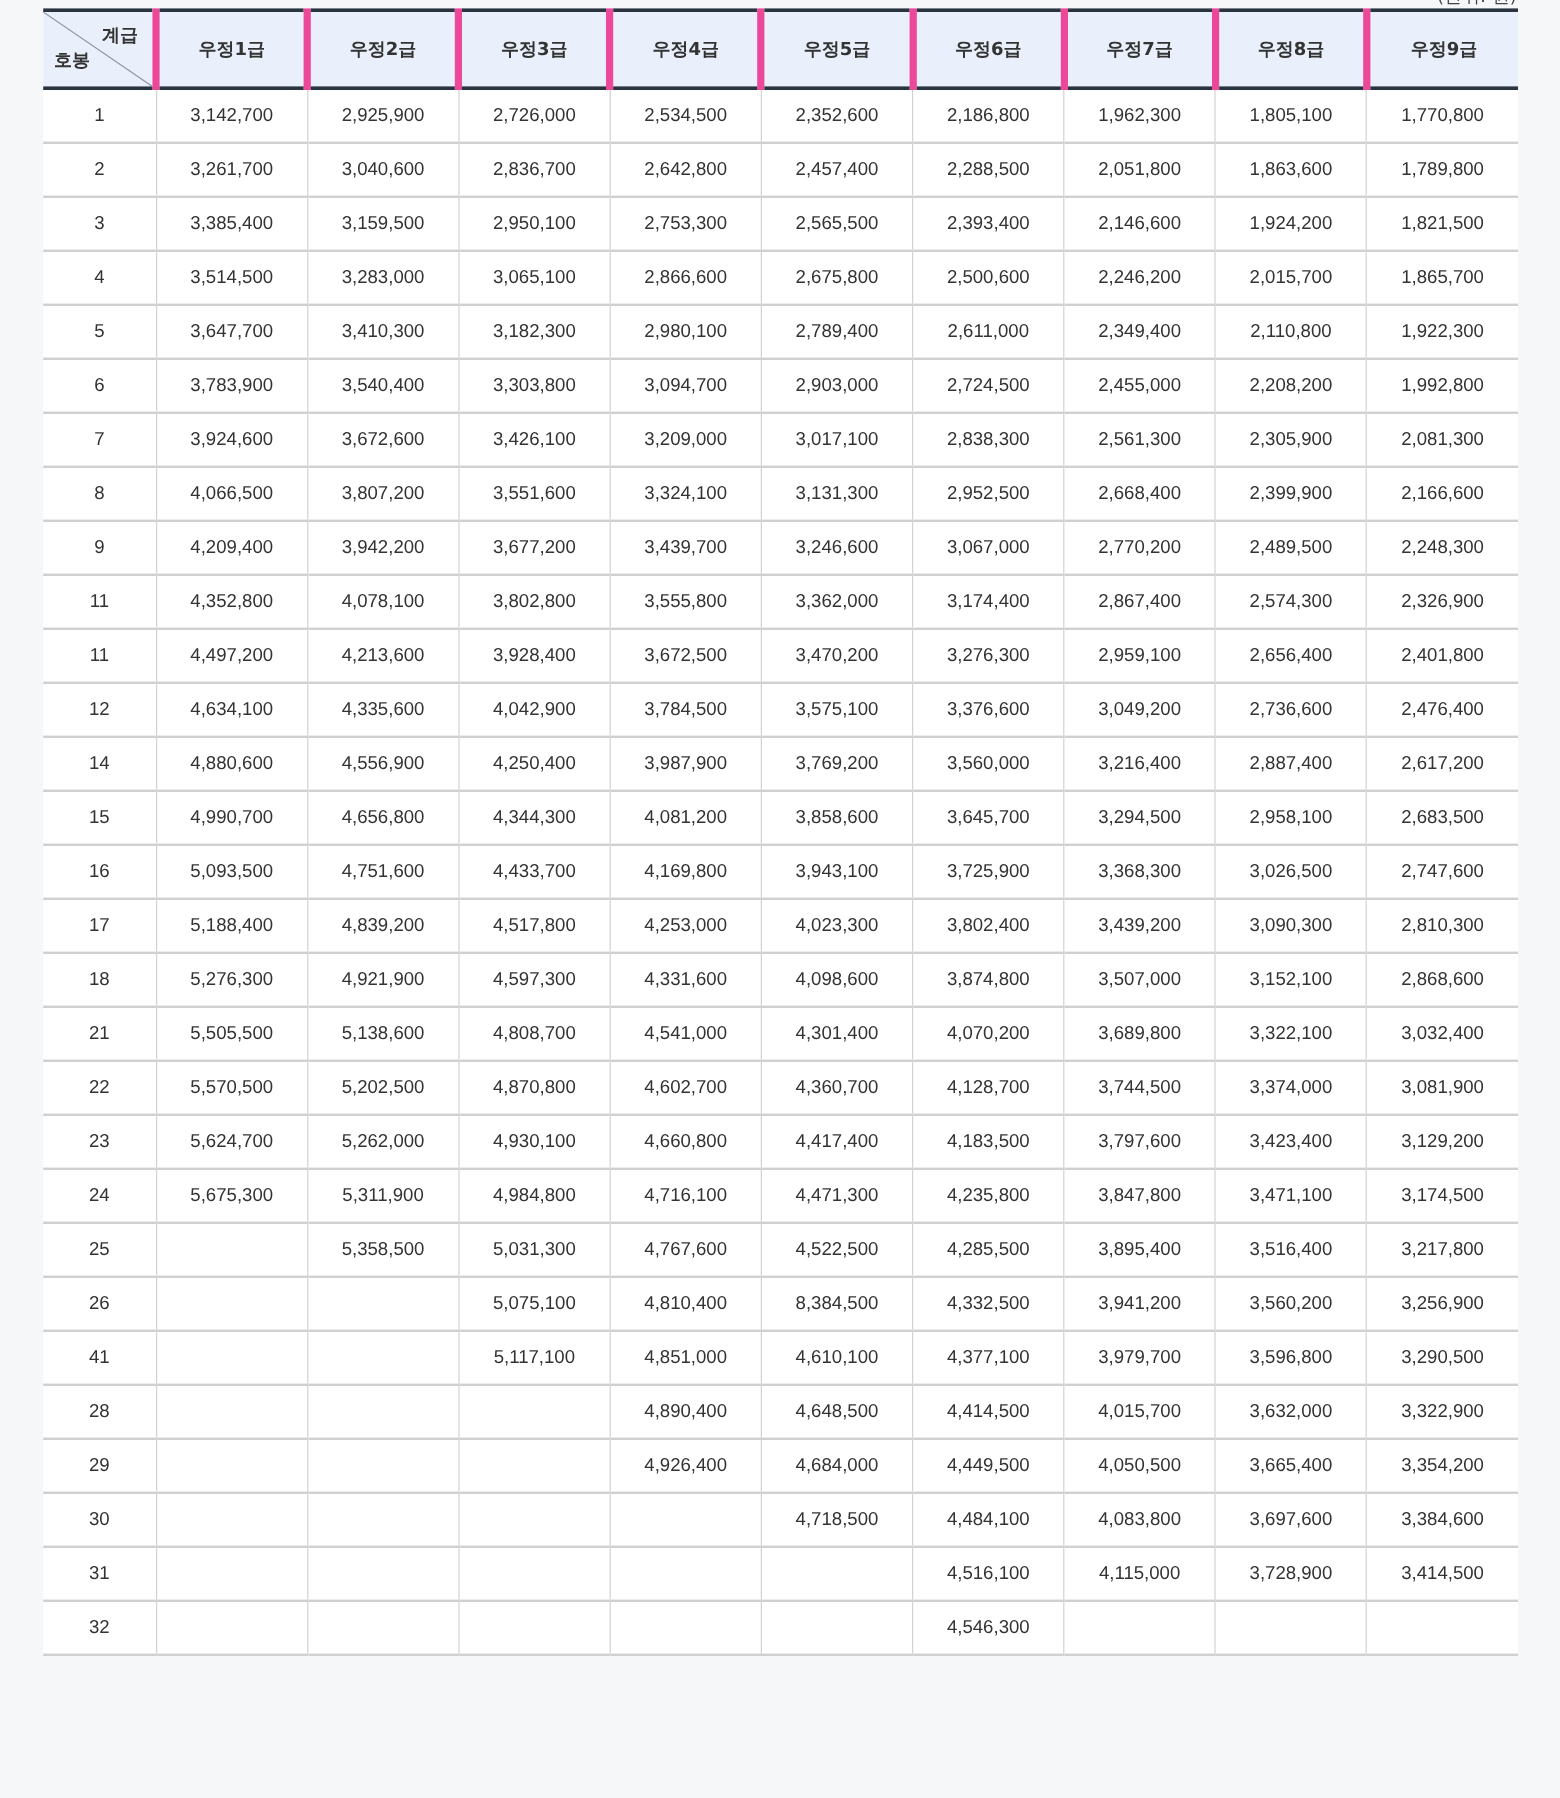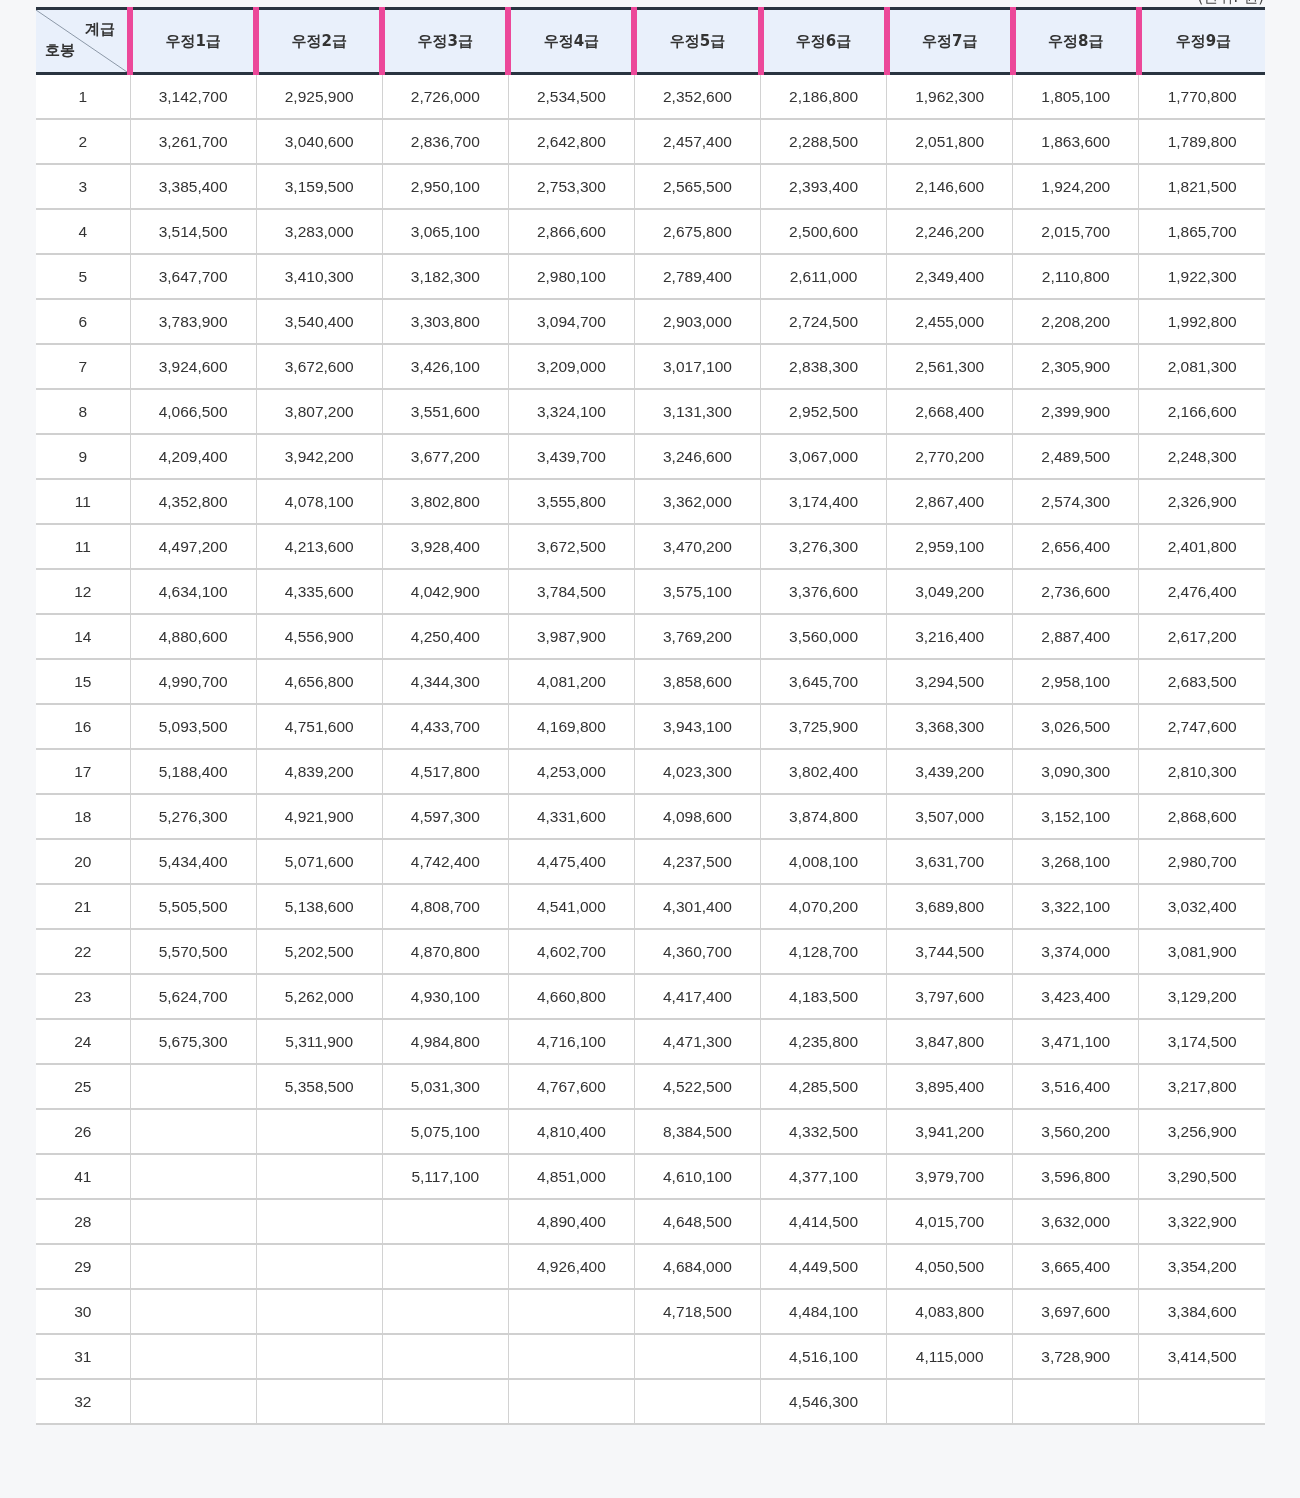--- a/index.html
+++ b/index.html
@@ -283,32 +283,20 @@
           <td>4,921,900</td>
           <td>4,597,300</td>
           <td>4,331,600</td>
           <td>4,098,600</td>
           <td>3,874,800</td>
           <td>3,507,000</td>
           <td>3,152,100</td>
           <td>2,868,600</td>
         </tr>
         <tr>
-          <td>20</td>
-          <td>5,434,400</td>
-          <td>5,071,600</td>
-          <td>4,742,400</td>
-          <td>4,475,400</td>
-          <td>4,237,500</td>
-          <td>4,008,100</td>
-          <td>3,631,700</td>
-          <td>3,268,100</td>
-          <td>2,980,700</td>
-        </tr>
-        <tr>
           <td>21</td>
           <td>5,505,500</td>
           <td>5,138,600</td>
           <td>4,808,700</td>
           <td>4,541,000</td>
           <td>4,301,400</td>
           <td>4,070,200</td>
           <td>3,689,800</td>
           <td>3,322,100</td>
           <td>3,032,400</td>

